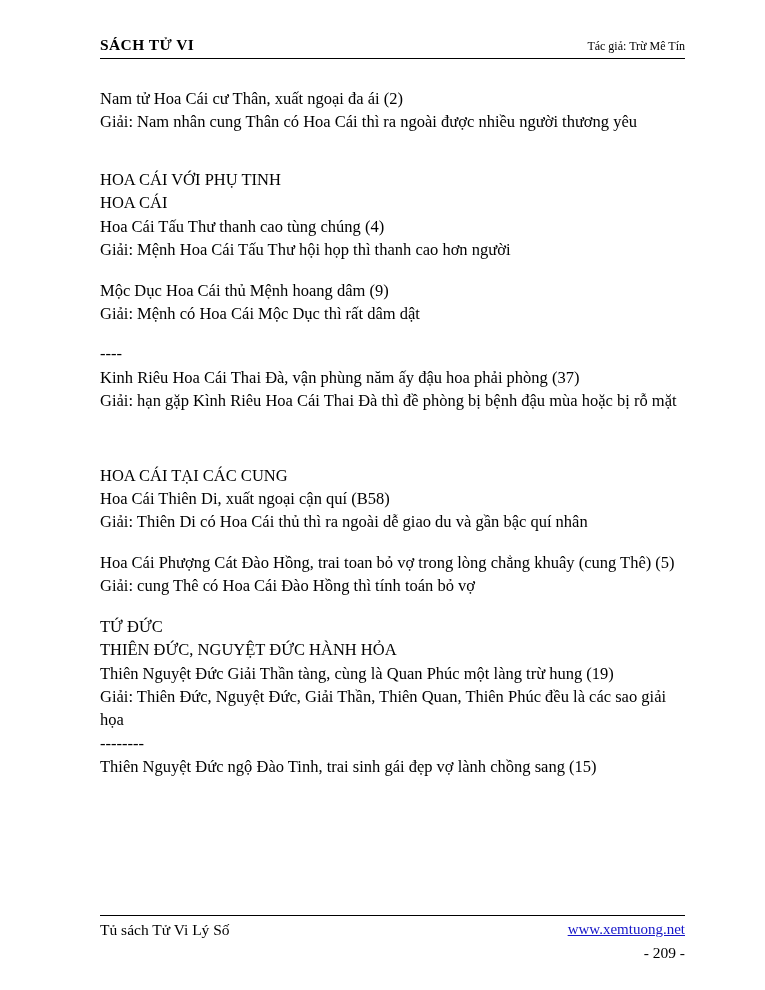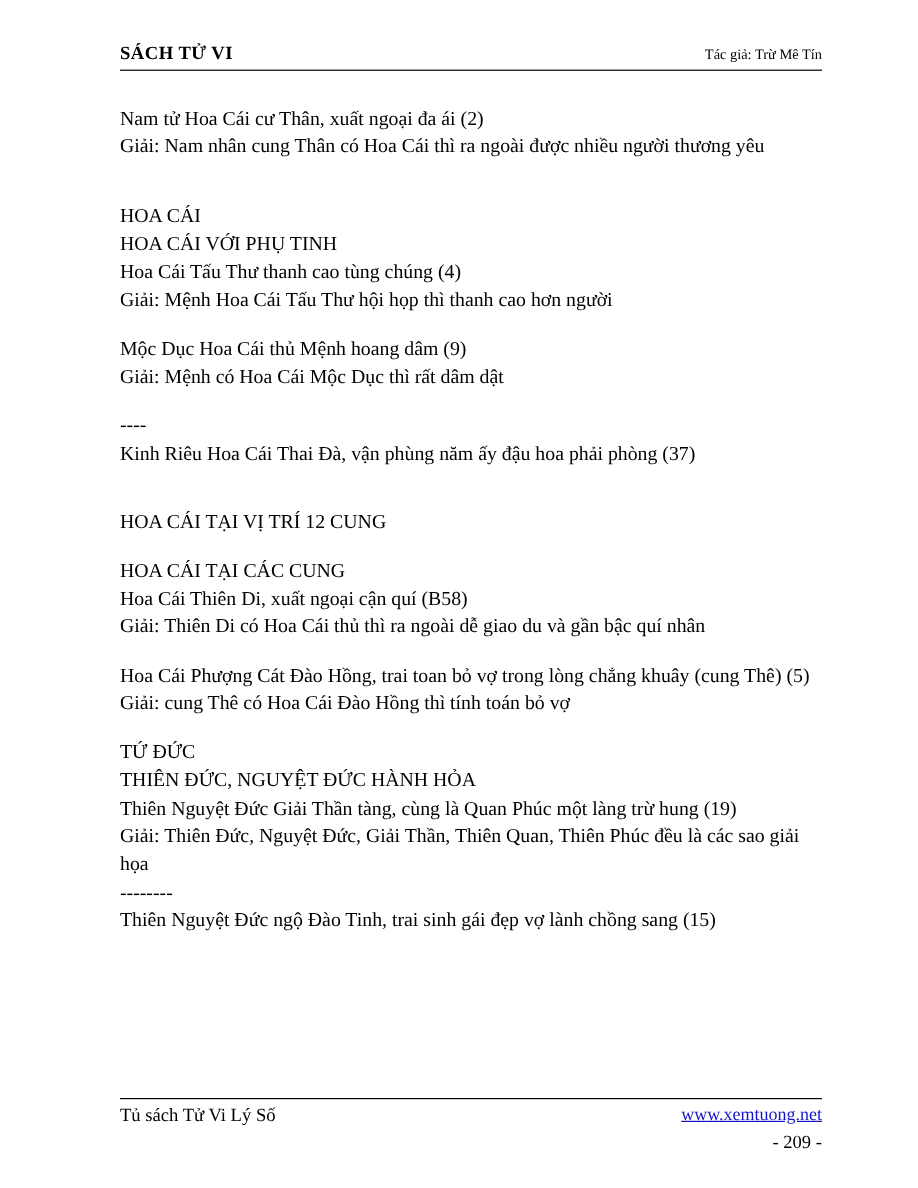--- a/index.html
+++ b/index.html
@@ -106,33 +106,33 @@
       <div class="header-left">SÁCH TỬ VI</div>
       <div class="header-right">Tác giả: Trừ Mê Tín</div>
     </div>
     <div class="rule"></div>
 
     <div class="body-area">
       <div class="line">Nam tử Hoa Cái cư Thân, xuất ngoại đa ái (2)</div>
       <div class="line">Giải: Nam nhân cung Thân có Hoa Cái thì ra ngoài được nhiều người thương yêu</div>
       <div class="blank"></div>
       <div class="blank"></div>
+      <div class="line">HOA CÁI VỚI PHỤ TINH</div>
       <div class="line">HOA CÁI</div>
-      <div class="line">HOA CÁI VỚI PHỤ TINH</div>
       <div class="line">Hoa Cái Tấu Thư thanh cao tùng chúng (4)</div>
       <div class="line">Giải: Mệnh Hoa Cái Tấu Thư hội họp thì thanh cao hơn người</div>
       <div class="blank"></div>
       <div class="line">Mộc Dục Hoa Cái thủ Mệnh hoang dâm (9)</div>
       <div class="line">Giải: Mệnh có Hoa Cái Mộc Dục thì rất dâm dật</div>
       <div class="blank"></div>
       <div class="line">----</div>
       <div class="line">Kinh Riêu Hoa Cái Thai Đà, vận phùng năm ấy đậu hoa phải phòng (37)</div>
+      <div class="line">Giải: hạn gặp Kình Riêu Hoa Cái Thai Đà thì đề phòng bị bệnh đậu mùa hoặc bị rỗ mặt</div>
       <div class="blank"></div>
       <div class="blank"></div>
-      <div class="line">HOA CÁI TẠI VỊ TRÍ 12 CUNG</div>
       <div class="blank"></div>
       <div class="line">HOA CÁI TẠI CÁC CUNG</div>
       <div class="line">Hoa Cái Thiên Di, xuất ngoại cận quí (B58)</div>
       <div class="line">Giải: Thiên Di có Hoa Cái thủ thì ra ngoài dễ giao du và gần bậc quí nhân</div>
       <div class="blank"></div>
       <div class="line">Hoa Cái Phượng Cát Đào Hồng, trai toan bỏ vợ trong lòng chẳng khuây (cung Thê) (5)</div>
       <div class="line">Giải: cung Thê có Hoa Cái Đào Hồng thì tính toán bỏ vợ</div>
       <div class="blank"></div>
       <div class="line">TỨ ĐỨC</div>
       <div class="line">THIÊN ĐỨC, NGUYỆT ĐỨC HÀNH HỎA</div>

